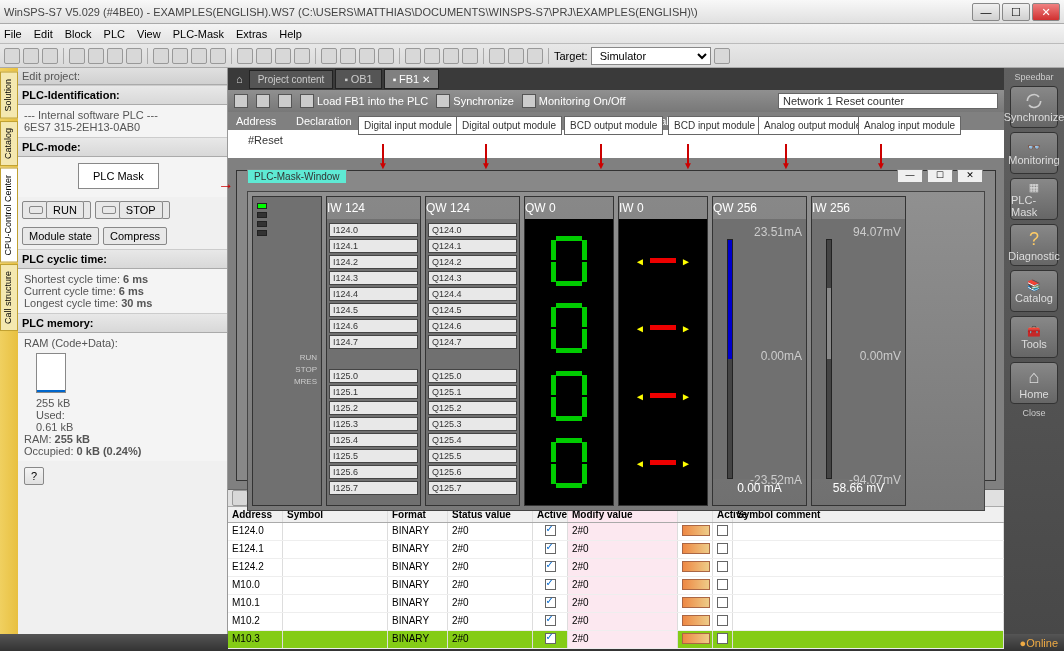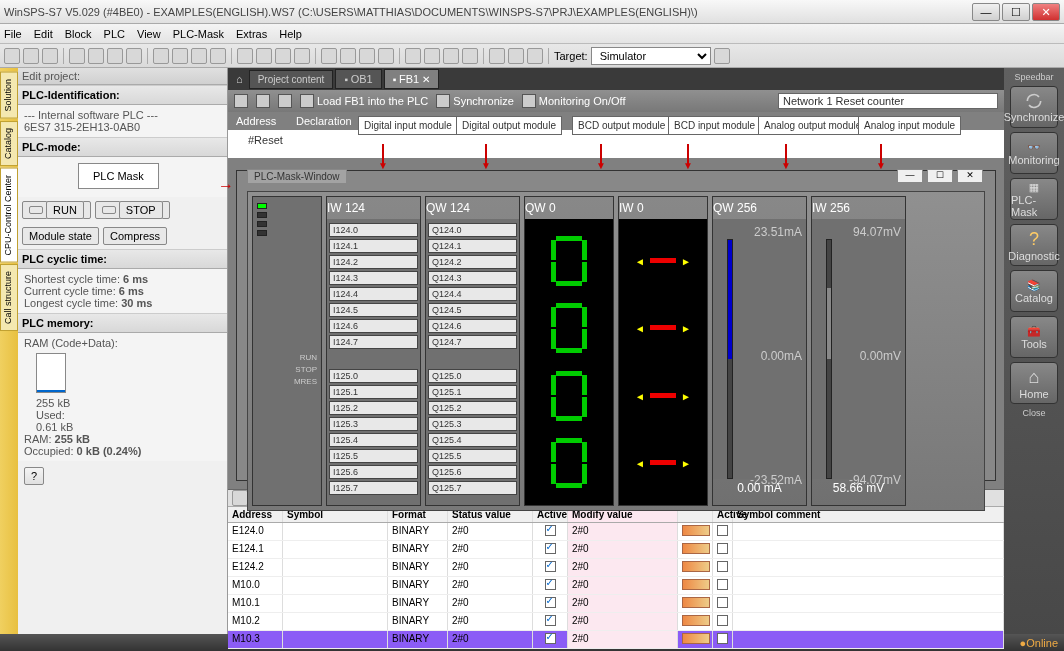--- a/index.html
+++ b/index.html
@@ -32,21 +32,21 @@
 .tabs{background:#3a3a3a;height:22px;display:flex;align-items:center;gap:2px;padding:0 4px}
 .tab{padding:3px 8px;background:#555;color:#ccc;border:1px solid #222;font-size:10px}
 .tab.active{background:#808080;color:#fff}
 .subbar{background:linear-gradient(#909090,#787878);height:22px;display:flex;align-items:center;gap:8px;padding:0 6px;color:#fff;font-size:10px}
 .subbar .item{display:flex;align-items:center;gap:3px}
 .subbar .sicon{width:14px;height:14px;background:#ccc;border:1px solid #555}
 .nwbox{background:#fff;color:#333;padding:1px 4px;border:1px solid #666;margin-left:auto;width:220px}
 .colhdr{background:#808080;height:18px;display:flex;color:#fff;font-size:10px;padding:0 8px;align-items:center}
 .plcmask{flex:1;position:relative;background:#808080}
 .mask-frame{position:absolute;left:8px;top:12px;right:8px;bottom:8px;background:#888;border:1px solid #333}
-.mask-title{position:absolute;left:10px;top:-2px;background:#a3a3a3;border:1px solid #888;padding:1px 6px;font-size:10px;color:#333}
+.mask-title{position:absolute;left:10px;top:-2px;background:#5eead4;border:1px solid #888;padding:1px 6px;font-size:10px;color:#333}
 .mask-ctrls{position:absolute;right:12px;top:-2px;display:flex;gap:4px}
 .mask-ctrls span{width:26px;height:14px;background:#f0f0f0;border:1px solid #888;font-size:9px;text-align:center}
 .rack{position:absolute;left:10px;top:20px;right:10px;height:320px;background:linear-gradient(#909090,#787878);border:1px solid #444;display:flex;gap:4px;padding:4px}
 .module{background:linear-gradient(#888,#707070);border:1px solid #333;display:flex;flex-direction:column}
 .mod-head{color:#fff;padding:4px 0;font-size:12px}
 .mod-cpu{width:70px}
 .cpu-body{flex:1;background:#707070;padding:6px 4px;display:flex;flex-direction:column;gap:3px}
 .led{width:10px;height:6px;background:#333;border:1px solid #222}
 .led.g{background:#0f0}
 .cpu-lbl{color:#ccc;font-size:8px;text-align:right}
@@ -236,21 +236,21 @@
   <div style="background:#fff;height:28px;padding:4px 20px;font-size:10px;color:#333">
    <span>#Reset</span>
   </div>
 
   <div class="plcmask-label" style="left:-150px;top:95px">PLC Mask</div>
   <span style="position:absolute;left:-10px;top:107px;color:#c00;font-size:16px;z-index:21">→</span>
 
   <div class="plcmask">
    <div class="annot" style="left:130px;top:-42px">Digital input module</div>
    <div class="annot" style="left:228px;top:-42px">Digital output module</div>
-   <div class="annot" style="left:344px;top:-42px">BCD output module</div>
+   <div class="annot" style="left:336px;top:-42px">BCD output module</div>
    <div class="annot" style="left:440px;top:-42px">BCD input module</div>
    <div class="annot" style="left:530px;top:-42px">Analog output module</div>
    <div class="annot" style="left:630px;top:-42px">Analog input module</div>
    <span class="arrow-r" style="left:155px;top:-14px"></span>
    <span class="arrow-r" style="left:258px;top:-14px"></span>
    <span class="arrow-r" style="left:373px;top:-14px"></span>
    <span class="arrow-r" style="left:460px;top:-14px"></span>
    <span class="arrow-r" style="left:558px;top:-14px"></span>
    <span class="arrow-r" style="left:653px;top:-14px"></span>
 
@@ -491,21 +491,21 @@
             <div class="c-addr">M10.2</div>
             <div class="c-sym"></div>
             <div class="c-fmt">BINARY</div>
             <div class="c-sv">2#0</div>
             <div class="c-act1"><span class="cb ck"></span></div>
             <div class="c-mv">2#0</div>
             <div class="c-ctrl"><span class="mv-ctrl"></span></div>
             <div class="c-act2"><span class="cb"></span></div>
             <div class="c-sc"></div>
           </div>
-          <div class="bt-row" style="background: #8b5cf6;">
+          <div class="bt-row" style="background: #84cc16;">
             <div class="c-addr">M10.3</div>
             <div class="c-sym"></div>
             <div class="c-fmt">BINARY</div>
             <div class="c-sv">2#0</div>
             <div class="c-act1"><span class="cb ck"></span></div>
             <div class="c-mv">2#0</div>
             <div class="c-ctrl"><span class="mv-ctrl"></span></div>
             <div class="c-act2"><span class="cb"></span></div>
             <div class="c-sc"></div>
           </div>

